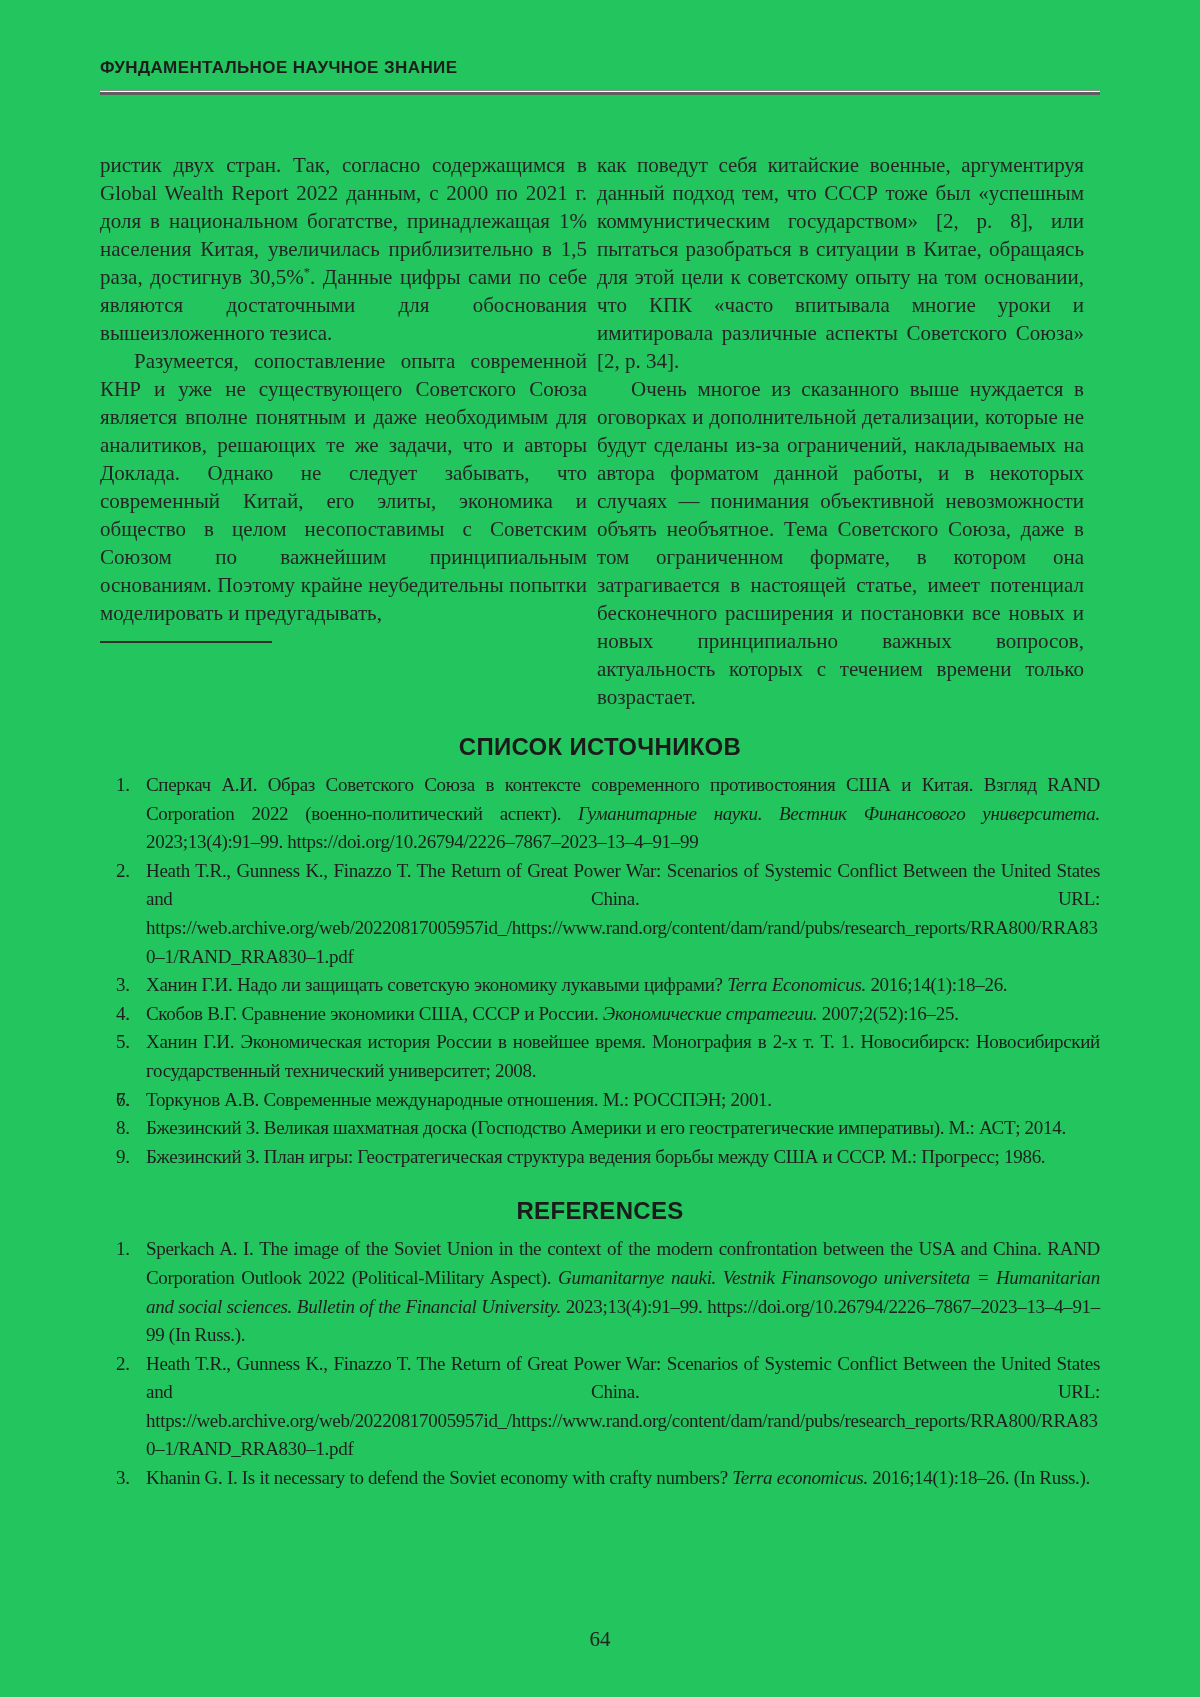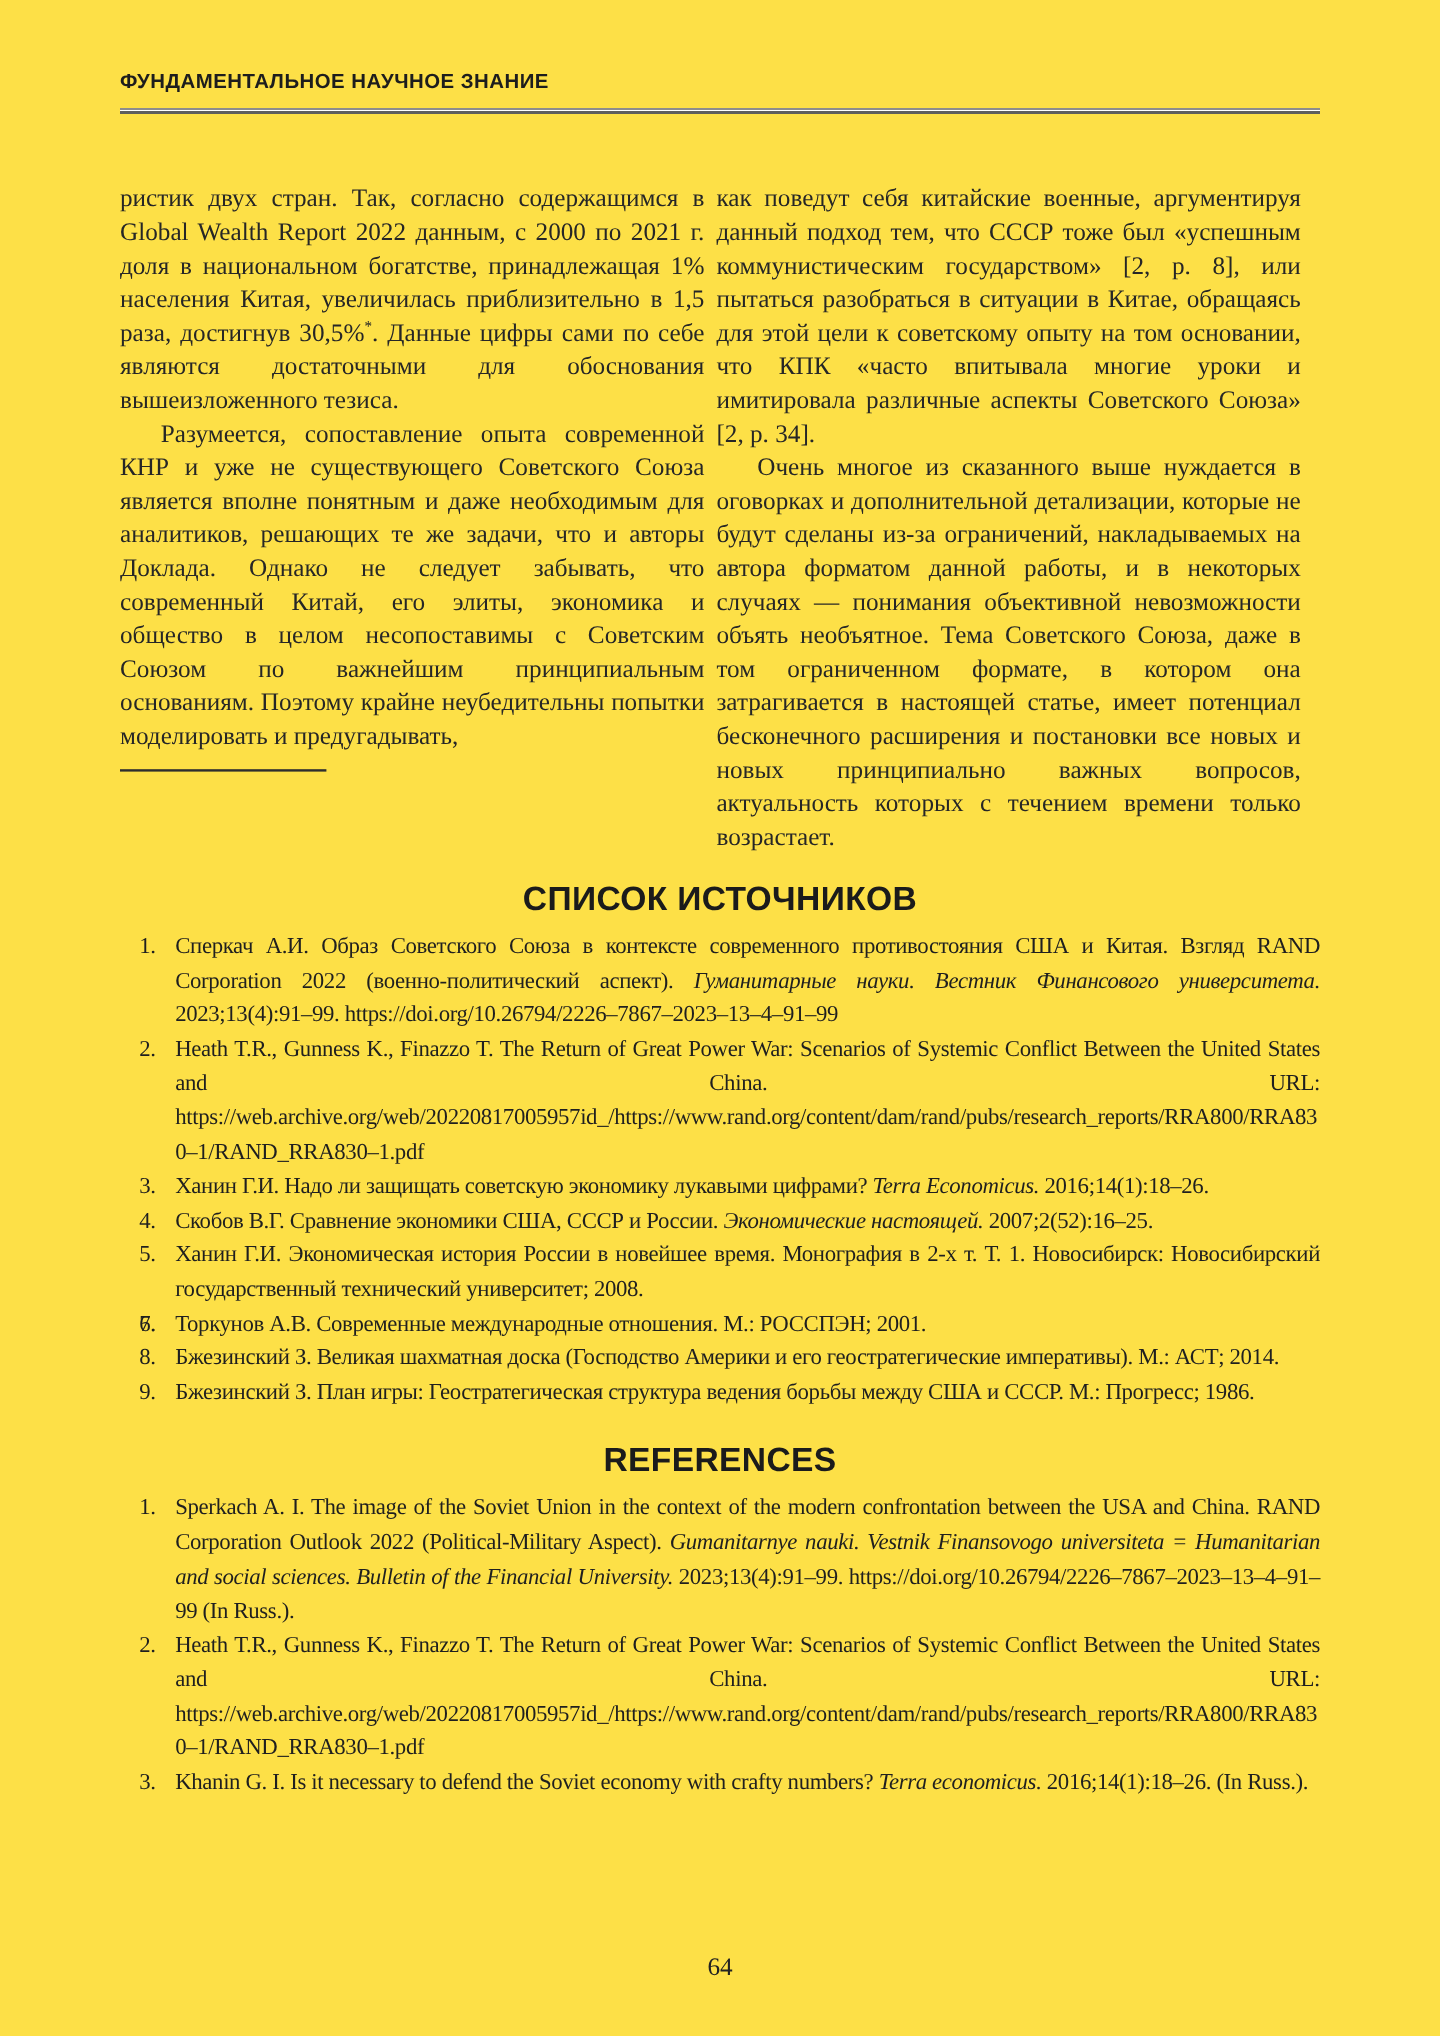--- a/index.html
+++ b/index.html
@@ -1,19 +1,19 @@
 <!DOCTYPE html>
 <html lang="ru"><head>
 <meta charset="utf-8">
 <style>
   html,body{margin:0;padding:0;background:#ffffff;}
   .page{
     position:relative;
     width:1200px;height:1697px;
-    background:#fde047;
+    background:#22c55e;
     color:#262626;
     overflow:hidden;
     font-family:"Liberation Serif", serif;
   }
   .content{padding:0 100px;}
   .running-head{
     margin-top:58px;
     font-family:"Liberation Sans", sans-serif;
     font-weight:700;
     font-size:17px;
@@ -54,21 +54,21 @@
   .footnote-text{
     font-size:17.5px;
     line-height:23.5px;
     text-align:justify;
     overflow-wrap:anywhere;
     margin:0;
   }
   .list-heading{
     font-family:"Liberation Sans", sans-serif;
     font-weight:700;
-    font-size:28px;
+    font-size:24px;
     letter-spacing:0.3px;
     text-align:center;
     color:#1b1b1b;
     margin:22px 0 0 0;
   }
   .list-heading.refs{margin-top:26px;}
   .ref-list{
     list-style:none;
     margin:10px 0 0 0;
     padding:0;
@@ -120,21 +120,21 @@
             <p class="indent"><span>Очень многое из сказанного выше нуждается в оговорках и дополнительной детализации, которые не будут сделаны из-за ограничений, накладываемых на автора форматом данной работы, и в некоторых случаях — понимания объективной невозможности объять необъятное. Тема Советского Союза, даже в том ограниченном формате, в котором она затрагивается в настоящей статье, имеет потенциал бесконечного расширения и постановки все новых и новых принципиально важных вопросов, актуальность которых с течением времени только возрастает.</span></p>
           </div>
       </div>
     </div>
 
     <h2 class="list-heading">СПИСОК ИСТОЧНИКОВ</h2>
     <ol class="ref-list">
         <li class="ref-item"><span class="ref-num">1.</span><span>Сперкач А.И. Образ Советского Союза в контексте современного противостояния США и Китая. Взгляд RAND Corporation 2022 (военно-политический аспект). </span><em>Гуманитарные науки. Вестник Финансового университета.</em><span> 2023;13(4):91–99. https://doi.org/10.26794/2226–7867–2023–13–4–91–99</span></li>
         <li class="ref-item"><span class="ref-num">2.</span><span>Heath T.R., Gunness K., Finazzo T. The Return of Great Power War: Scenarios of Systemic Conflict Between the United States and China. URL: https://web.archive.org/web/20220817005957id_/https://www.rand.org/content/dam/rand/pubs/research_reports/RRA800/RRA830–1/RAND_RRA830–1.pdf</span></li>
         <li class="ref-item"><span class="ref-num">3.</span><span>Ханин Г.И. Надо ли защищать советскую экономику лукавыми цифрами? </span><em>Terra Economicus.</em><span> 2016;14(1):18–26.</span></li>
-        <li class="ref-item"><span class="ref-num">4.</span><span>Скобов В.Г. Сравнение экономики США, СССР и России. </span><em>Экономические настоящей.</em><span> 2007;2(52):16–25.</span></li>
+        <li class="ref-item"><span class="ref-num">4.</span><span>Скобов В.Г. Сравнение экономики США, СССР и России. </span><em>Экономические стратегии.</em><span> 2007;2(52):16–25.</span></li>
         <li class="ref-item"><span class="ref-num">5.</span><span>Ханин Г.И. Экономическая история России в новейшее время. Монография в 2-х т. Т. 1. Новосибирск: Новосибирский государственный технический университет; 2008.</span></li>
         <li class="ref-item"><span class="ref-num">6.</span></li>
         <li class="ref-item"><span class="ref-num">7.</span><span>Торкунов А.В. Современные международные отношения. М.: РОССПЭН; 2001.</span></li>
         <li class="ref-item"><span class="ref-num">8.</span><span>Бжезинский З. Великая шахматная доска (Господство Америки и его геостратегические императивы). М.: АСТ; 2014.</span></li>
         <li class="ref-item"><span class="ref-num">9.</span><span>Бжезинский З. План игры: Геостратегическая структура ведения борьбы между США и СССР. М.: Прогресс; 1986.</span></li>
       </ol>
 
     <h2 class="list-heading refs">REFERENCES</h2>
     <ol class="ref-list">
         <li class="ref-item"><span class="ref-num">1.</span><span>Sperkach A. I. The image of the Soviet Union in the context of the modern confrontation between the USA and China. RAND Corporation Outlook 2022 (Political-Military Aspect). </span><em>Gumanitarnye nauki. Vestnik Finansovogo universiteta = Humanitarian and social sciences. Bulletin of the Financial University.</em><span> 2023;13(4):91–99. https://doi.org/10.26794/2226–7867–2023–13–4–91–99 (In Russ.).</span></li>

